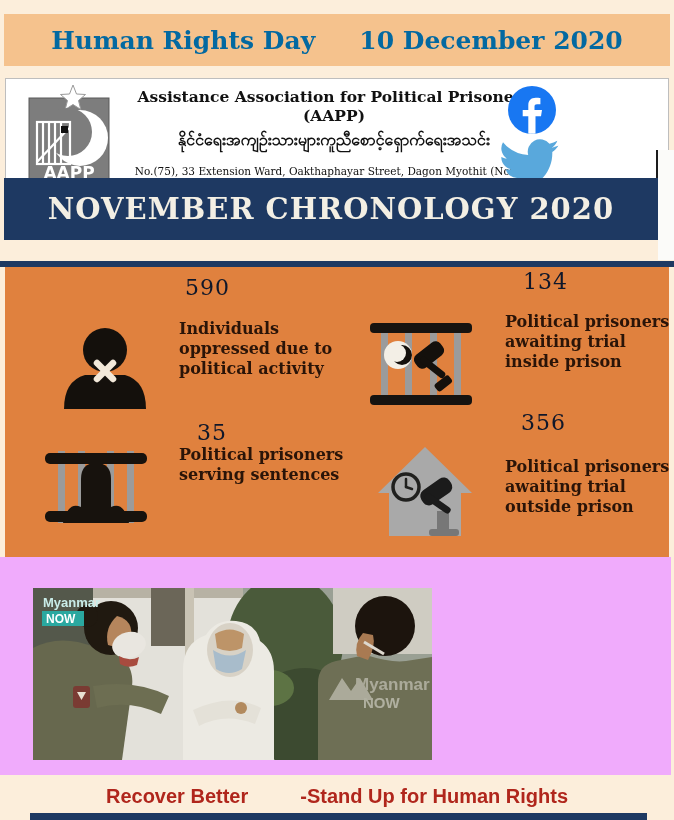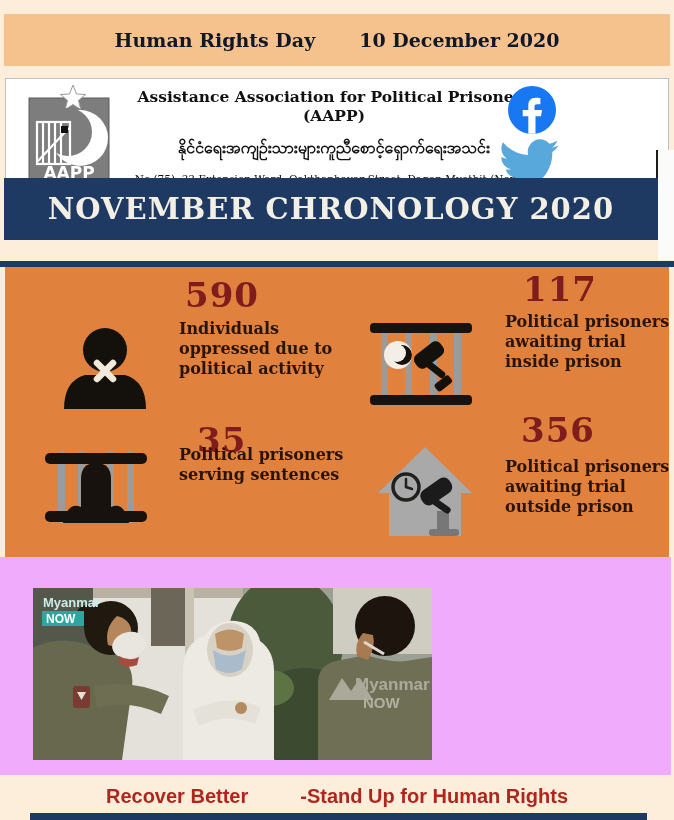--- a/index.html
+++ b/index.html
@@ -3,46 +3,46 @@
 <meta charset="utf-8">
 <style>
   html,body{margin:0;padding:0;}
   body{width:674px;height:820px;position:relative;background:#FCEEDB;
        font-family:"DejaVu Serif", serif;overflow:hidden;}
   .abs{position:absolute;}
 
   
   .top-banner{left:4px;top:14px;width:666px;height:52px;background:#F5C28D;
     display:flex;align-items:center;justify-content:center;gap:44px;}
-  .top-banner span{font-weight:bold;font-size:19px;color:#0f172a;}
+  .top-banner span{font-weight:bold;font-size:25px;color:#0369a1;}
 
   
   .header-box{left:5px;top:78px;width:664px;height:111px;background:#FFFFFF;
     border:1px solid #BEBEBE;box-sizing:border-box;}
   .hdr-text{position:absolute;left:118px;top:3px;width:420px;text-align:center;color:#111;}
   .org-en{font-weight:bold;font-size:15.5px;margin-top:5px;}
-  .org-mm{font-weight:bold;font-size:16px;margin-top:12px;font-family:"DejaVu Sans",sans-serif;}
+  .org-mm{font-weight:bold;font-size:16px;margin-top:4px;font-family:"DejaVu Sans",sans-serif;}
   .addr{font-size:10.5px;margin-top:12px;}
   .contact{font-size:10.5px;margin-top:2px;}
   .logo{position:absolute;left:16px;top:5px;}
   .fb{position:absolute;left:501px;top:6px;}
   .tw{position:absolute;left:490px;top:57px;}
   .right-strip{left:658px;top:150px;width:16px;height:110px;background:#FBFBF9;}
   .right-line{left:656px;top:150px;width:2px;height:44px;background:#1c1c1c;}
 
   
   .chrono{left:4px;top:178px;width:654px;height:62px;background:#1E3962;
     display:flex;align-items:center;justify-content:center;}
   .chrono span{color:#F3EFE4;font-weight:bold;font-size:29px;letter-spacing:1px;}
 
   .navy-line{left:0;top:261px;width:674px;height:6px;background:#1E3962;}
 
   
   .orange{left:5px;top:267px;width:664px;height:290px;background:#E0813E;}
-  .stat-num{position:absolute;font-weight:bold;font-size:34px;color:#7f1d1d;letter-spacing:1px;}
+  .stat-num{position:absolute;font-weight:normal;font-size:22px;color:#0f172a;letter-spacing:1px;}
   .stat-label{position:absolute;font-weight:bold;font-size:16px;line-height:1.25;color:#2A1408;}
 
   
   .peach{left:0;top:557px;width:671px;height:218px;background:#f0abfc;}
   .photo{position:absolute;left:33px;top:31px;width:399px;height:172px;background:#888;}
   .caption{position:absolute;left:447px;top:33px;width:218px;
     font-weight:bold;font-size:13.5px;line-height:1.55;color:#C0392B;}
   .wavy-red{text-decoration:underline wavy #CC2A1E 1px;text-underline-offset:3px;}
   .wavy-green{text-decoration:underline wavy #3F9B35 1px;text-underline-offset:3px;}
 
@@ -112,21 +112,21 @@
   <svg class="abs" style="left:52px;top:58px;" width="96" height="86" viewBox="0 0 96 86">
     <path d="M7 84 Q7 56 28 50 L68 50 Q89 56 89 84 Z" fill="#14100C"></path>
     <circle cx="48" cy="25" r="22" fill="#14100C"></circle>
     <g stroke="#F3E9DA" stroke-width="6.5" stroke-linecap="round">
       <line x1="40" y1="38" x2="56" y2="54"></line>
       <line x1="56" y1="38" x2="40" y2="54"></line>
     </g>
   </svg>
   <div class="stat-label" style="left:174px;top:52px;width:186px;">Individuals oppressed due to political activity</div>
 
-  <div class="stat-num" style="left:518px;top:2px;">117</div>
+  <div class="stat-num" style="left:518px;top:2px;">134</div>
   <svg class="abs" style="left:363px;top:56px;" width="106" height="84" viewBox="0 0 106 84">
     <g fill="#9B9B9B">
       <rect x="13" y="6" width="7" height="72"></rect>
         <rect x="37" y="6" width="7" height="72"></rect>
       <rect x="62" y="6" width="7" height="72"></rect>
         <rect x="86" y="6" width="7" height="72"></rect>
     </g>
     <circle cx="30" cy="32" r="14" fill="#F3EFE6"></circle>
     <circle cx="34" cy="32" r="10" fill="#14100C"></circle>
     <circle cx="29" cy="30" r="9" fill="#F3EFE6"></circle>

